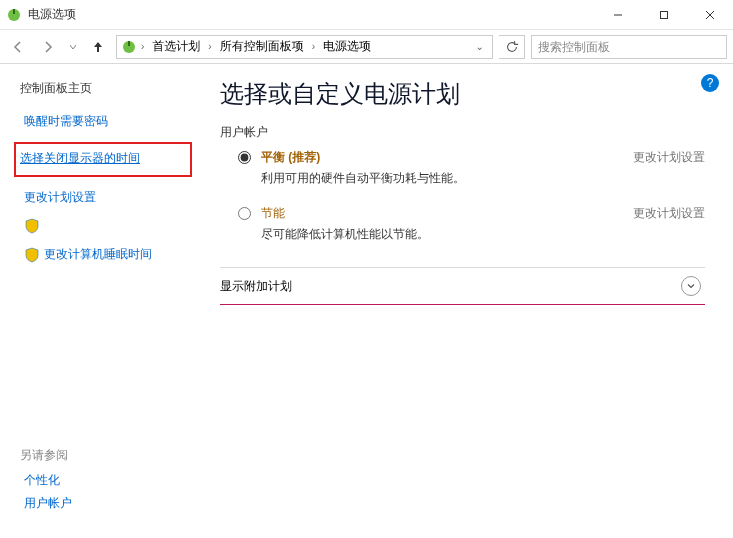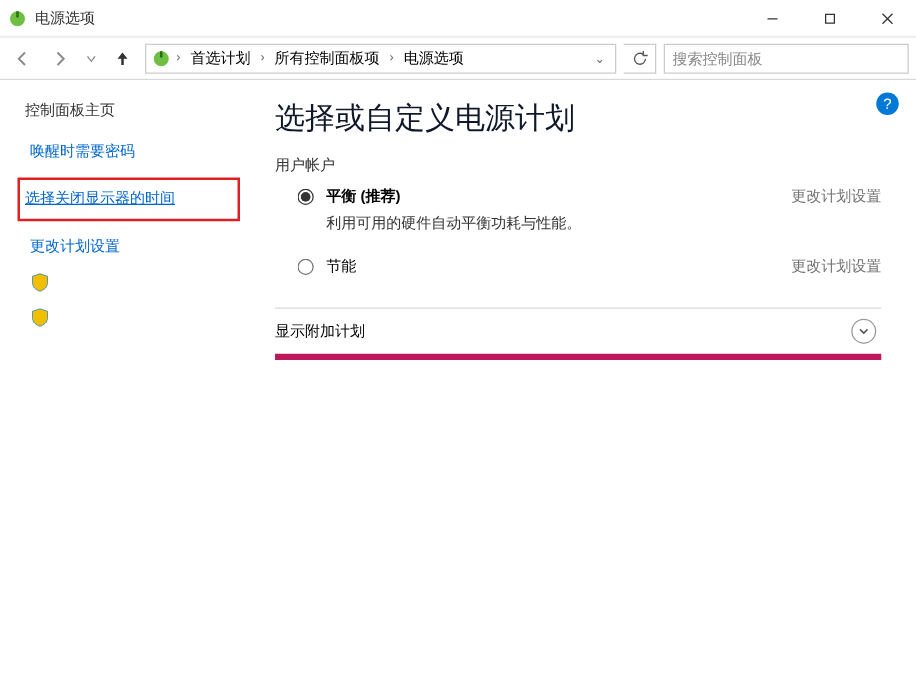--- a/index.html
+++ b/index.html
@@ -96,27 +96,27 @@
   .desc { color:#333; line-height:1.6; margin-bottom:4px;}
   .desc a, a.lnk { color:#0066cc; text-decoration: underline; cursor:pointer;}
   .section-label { color:#333; margin: 14px 0 8px 0; }
   .plan {
     margin: 4px 0 10px 18px;
     display:flex;
     align-items:flex-start;
   }
   .plan-radio { margin-top:2px; margin-right:10px; accent-color:#333;}
   .plan-body { flex:1; }
-  .plan-title { font-weight: 700; color:#000000; }
+  .plan-title { font-weight: 700; color:#a16207; }
   .plan-sub { color:#333; margin-top:4px; }
   .plan-action { color:#737373; cursor:pointer; margin-left: 20px; white-space:nowrap;}
   .extra {
     margin-top: 24px;
     border-top:1px solid #d9d9d9;
-    border-bottom:5px solid #be185d;
+    border-bottom:1px solid #be185d;
     padding: 8px 4px 8px 0;
     display:flex;
     align-items:center;
     justify-content:space-between;
   }
   .expand { width:20px; height:20px; border:1px solid #999; border-radius:50%; display:flex; align-items:center; justify-content:center; color:#555;}
 </style>
 </head>
 <body>
 
@@ -225,22 +225,32 @@
             <path d="M8 1 L14 3 V8 C14 12 11 14 8 15 C5 14 2 12 2 8 V3 Z" fill="#f0c000" stroke="#0066cc" stroke-width="0.5"></path>
           </svg>
       </span>
     </div>
     <div class="side-link">
       <span class="side-icon">
         <svg viewBox="0 0 16 16">
             <path d="M8 1 L14 3 V8 C14 12 11 14 8 15 C5 14 2 12 2 8 V3 Z" fill="#f0c000" stroke="#0066cc" stroke-width="0.5"></path>
           </svg>
       </span>
-    </div>
-
+      <span>更改计算机睡眠时间</span>
+    </div>
+
+    <div class="see-also">
+      <div class="hdr">另请参阅</div>
+      <div class="side-link">
+        <span>个性化</span>
+      </div>
+      <div class="side-link">
+        <span>用户帐户</span>
+      </div>
+    </div>
   </div>
 
   <div class="content">
     <div class="help-icon">?</div>
 
     <h1 class="ct">选择或自定义电源计划</h1>
 
     <div class="section-label">用户帐户</div>
 
     <div class="plan">
@@ -249,20 +259,21 @@
         <div class="plan-title">平衡 (推荐)</div>
         <div class="plan-sub">利用可用的硬件自动平衡功耗与性能。</div>
       </div>
       <a class="plan-action">更改计划设置</a>
     </div>
 
     <div class="plan" style="margin-top:18px;">
       <input type="radio" class="plan-radio" name="pp" style="">
       <div class="plan-body">
         <div class="plan-title" style="font-weight:400;">节能</div>
+        <div class="plan-sub">尽可能降低计算机性能以节能。</div>
       </div>
       <a class="plan-action">更改计划设置</a>
     </div>
 
     <div class="extra">
       <span>显示附加计划</span>
       <span class="expand">
         <svg width="10" height="10" viewBox="0 0 10 10">
             <path d="M2 3.5 L5 6.5 L8 3.5" fill="none" stroke="currentColor" stroke-width="1.2"></path>
           </svg>

